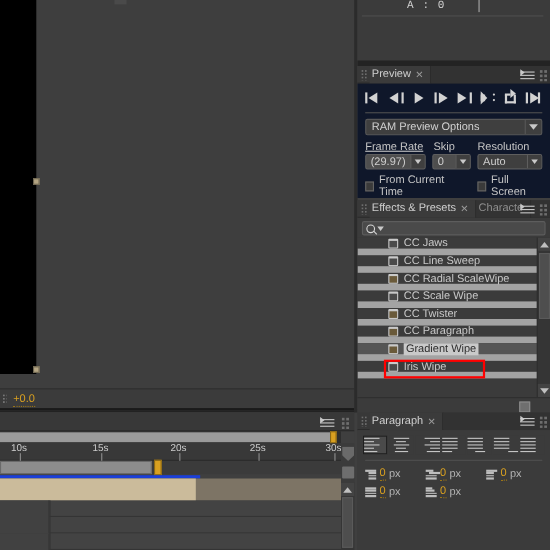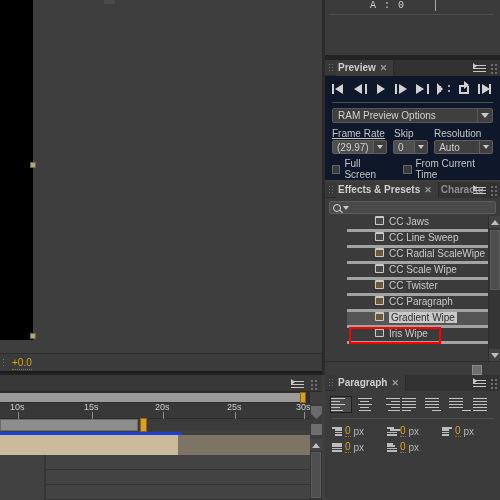--- a/index.html
+++ b/index.html
@@ -10,21 +10,21 @@
     font-size:10px;
     color:#c8c8c8;
     -webkit-font-smoothing:antialiased;
   }
   #app{position:relative;width:500px;height:500px;}
 
   
   .panel{position:absolute;background:#3b3b3b;}
   .panel-tabbar{
     position:relative;height:16px;background:#383838;
-    border-bottom:1px solid #2b2b2b;display:flex;align-items:center;font-weight:bold;
+    border-bottom:1px solid #2b2b2b;display:flex;align-items:center;
   }
   .grip{
     width:6px;height:10px;margin:0 2px 0 3px;flex:none;
     background-image:radial-gradient(#6e6e6e 42%, transparent 44%);
     background-size:3px 3px;background-position:0 0;
   }
   .tab{
     height:16px;line-height:16px;padding:0 6px 0 2px;
     font-size:10px;color:#cfcfcf;display:flex;align-items:center;gap:4px;
     background:#3b3b3b;border-right:1px solid #2b2b2b;
@@ -105,22 +105,22 @@
   
   #effects{left:325px;top:182px;width:175px;height:190px;}
   #effects .searchwrap{height:18px;background:#3b3b3b;padding:3px 4px;}
   #effects .search{
     height:13px;background:#4a4a4a;border:1px solid #5d5d5d;border-radius:2px;
     display:flex;align-items:center;padding-left:3px;gap:2px;}
   .mag{width:8px;height:8px;border:1.4px solid #d8d8d8;border-radius:50%;position:relative;}
   .mag:after{content:"";position:absolute;right:-3px;bottom:-2px;width:4px;height:1.4px;
     background:#d8d8d8;transform:rotate(45deg);}
   #effects .list{position:relative;height:145px;background:#3b3b3b;overflow:hidden;}
-  .fx-row{height:16px;display:flex;align-items:flex-start;padding-left:28px;gap:5px;
-    border-bottom:3px solid #a3a3a3;font-size:10px;color:#c9c9c9;position:relative;margin-left:22px;}
+  .fx-row{height:16px;display:flex;align-items:center;padding-left:28px;gap:5px;
+    border-bottom:6px solid #a3a3a3;font-size:10px;color:#c9c9c9;position:relative;}
   .fx-row.sel{background:#555;}
   .fx-ico{width:9px;height:9px;background:#c9c9c9;position:relative;flex:none;border-radius:1px;}
   .fx-ico:before{content:"";position:absolute;left:1px;top:2px;width:7px;height:6px;background:#4a4a4a;}
   .fx-ico.dark:before{background:#6a5a3a;}
   .fx-lbl{white-space:nowrap;}
   .fx-lbl.selbg{background:#c9c9c9;color:#2c2c2c;padding:0 2px;}
   #fx-scroll{position:absolute;right:0;top:0;width:12px;height:145px;background:#353535;
     border-left:1px solid #2e2e2e;}
   .sb-arrow{width:12px;height:12px;display:flex;align-items:center;justify-content:center;background:#434343;}
   .sb-up{width:0;height:0;border-left:4px solid transparent;border-right:4px solid transparent;border-bottom:5px solid #c0c0c0;}
@@ -289,25 +289,25 @@
             <span class="v">Auto</span>
             <span class="arrowbox">
                 <span class="caret-dn" style="border-top-width:4px;border-left-width:3px;border-right-width:3px;"></span>
               </span>
           </div>
         </div>
 
         <div style="display:flex;gap:12px;margin-top:4px;">
           <div class="chkrow">
             <span class="chk"></span>
-            <span>Full Screen</span>
+            <span>From Current Time</span>
           </div>
           <div class="chkrow">
             <span class="chk"></span>
-            <span>From Current Time</span>
+            <span>Full Screen</span>
           </div>
         </div>
       </div>
     </div>
   </div>
 
   <div class="panel" id="effects">
     <div class="panel-tabbar">
       <div class="grip"></div>
       <div class="tab">

